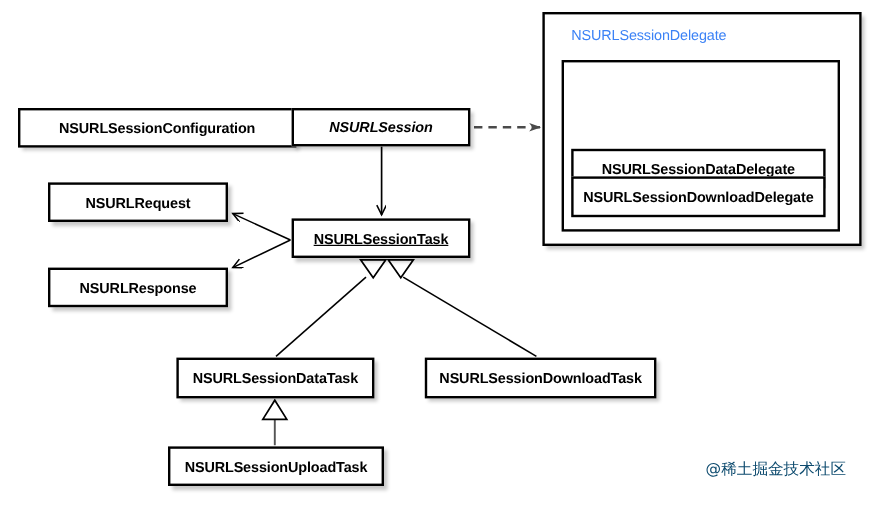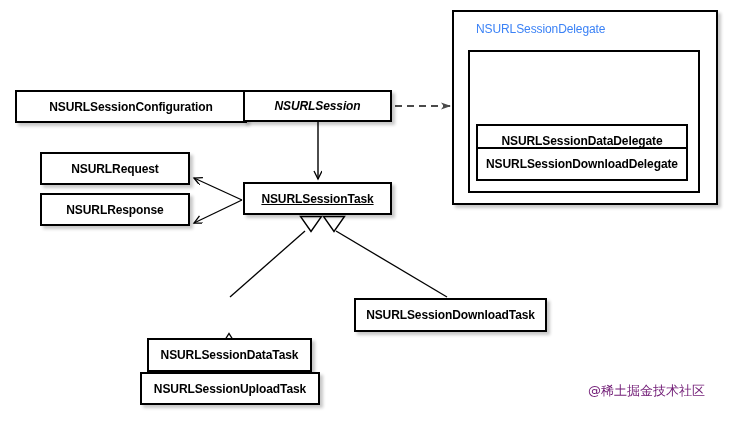--- a/index.html
+++ b/index.html
@@ -54,21 +54,21 @@
     position: absolute;
     color: #3b82f6;
     font-weight: normal;
     font-size: 12px;
     white-space: nowrap;
     z-index: 2;
     letter-spacing: -0.1px;
   }
   .watermark {
     position: absolute;
-    color: #701a75;
+    color: #0c4a6e;
     font-size: 13px;
     white-space: nowrap;
     z-index: 4;
     font-family: "DejaVu Sans", sans-serif;
   }
 </style>
 </head>
 <body>
 
 <div id="canvas">
@@ -129,29 +129,29 @@
   </div>
 
   <div class="node" style="left:243px; top:90px; width:149px; height:32px;font-style:italic;">
     <span>NSURLSession</span>
   </div>
 
   <div class="node" style="left:40px; top:152px; width:150px; height:33px;">
     <span>NSURLRequest</span>
   </div>
 
-  <div class="node" style="left:40px; top:193px; width:150px; height:33px;">
+  <div class="node" style="left:40px; top:223px; width:150px; height:33px;">
     <span>NSURLResponse</span>
   </div>
 
   <div class="node" style="left:243px; top:182px; width:149px; height:33px;text-decoration:underline;">
     <span>NSURLSessionTask</span>
   </div>
 
-  <div class="node" style="left:147px; top:298px; width:165px; height:34px;margin-top:40px;">
+  <div class="node" style="left:147px; top:298px; width:165px; height:34px;">
     <span>NSURLSessionDataTask</span>
   </div>
 
   <div class="node" style="left:354px; top:298px; width:193px; height:34px;">
     <span>NSURLSessionDownloadTask</span>
   </div>
 
   <div class="node" style="left:140px; top:372px; width:180px; height:33px;">
     <span>NSURLSessionUploadTask</span>
   </div>

